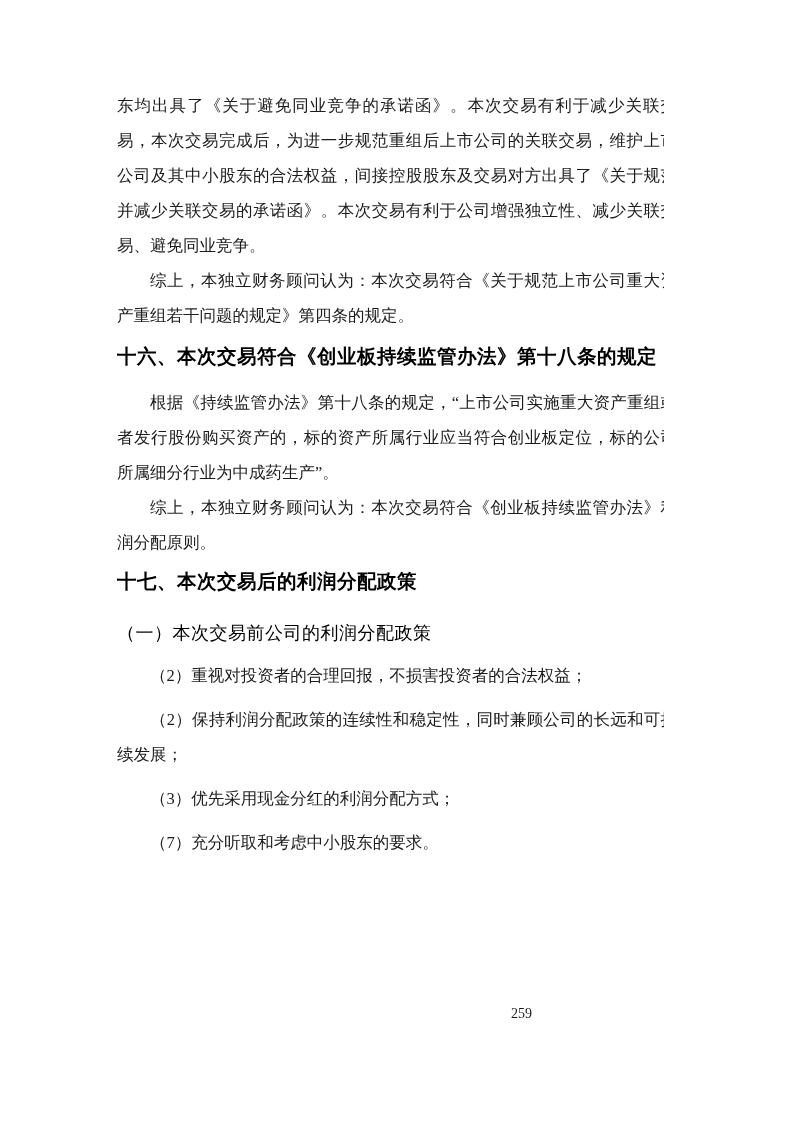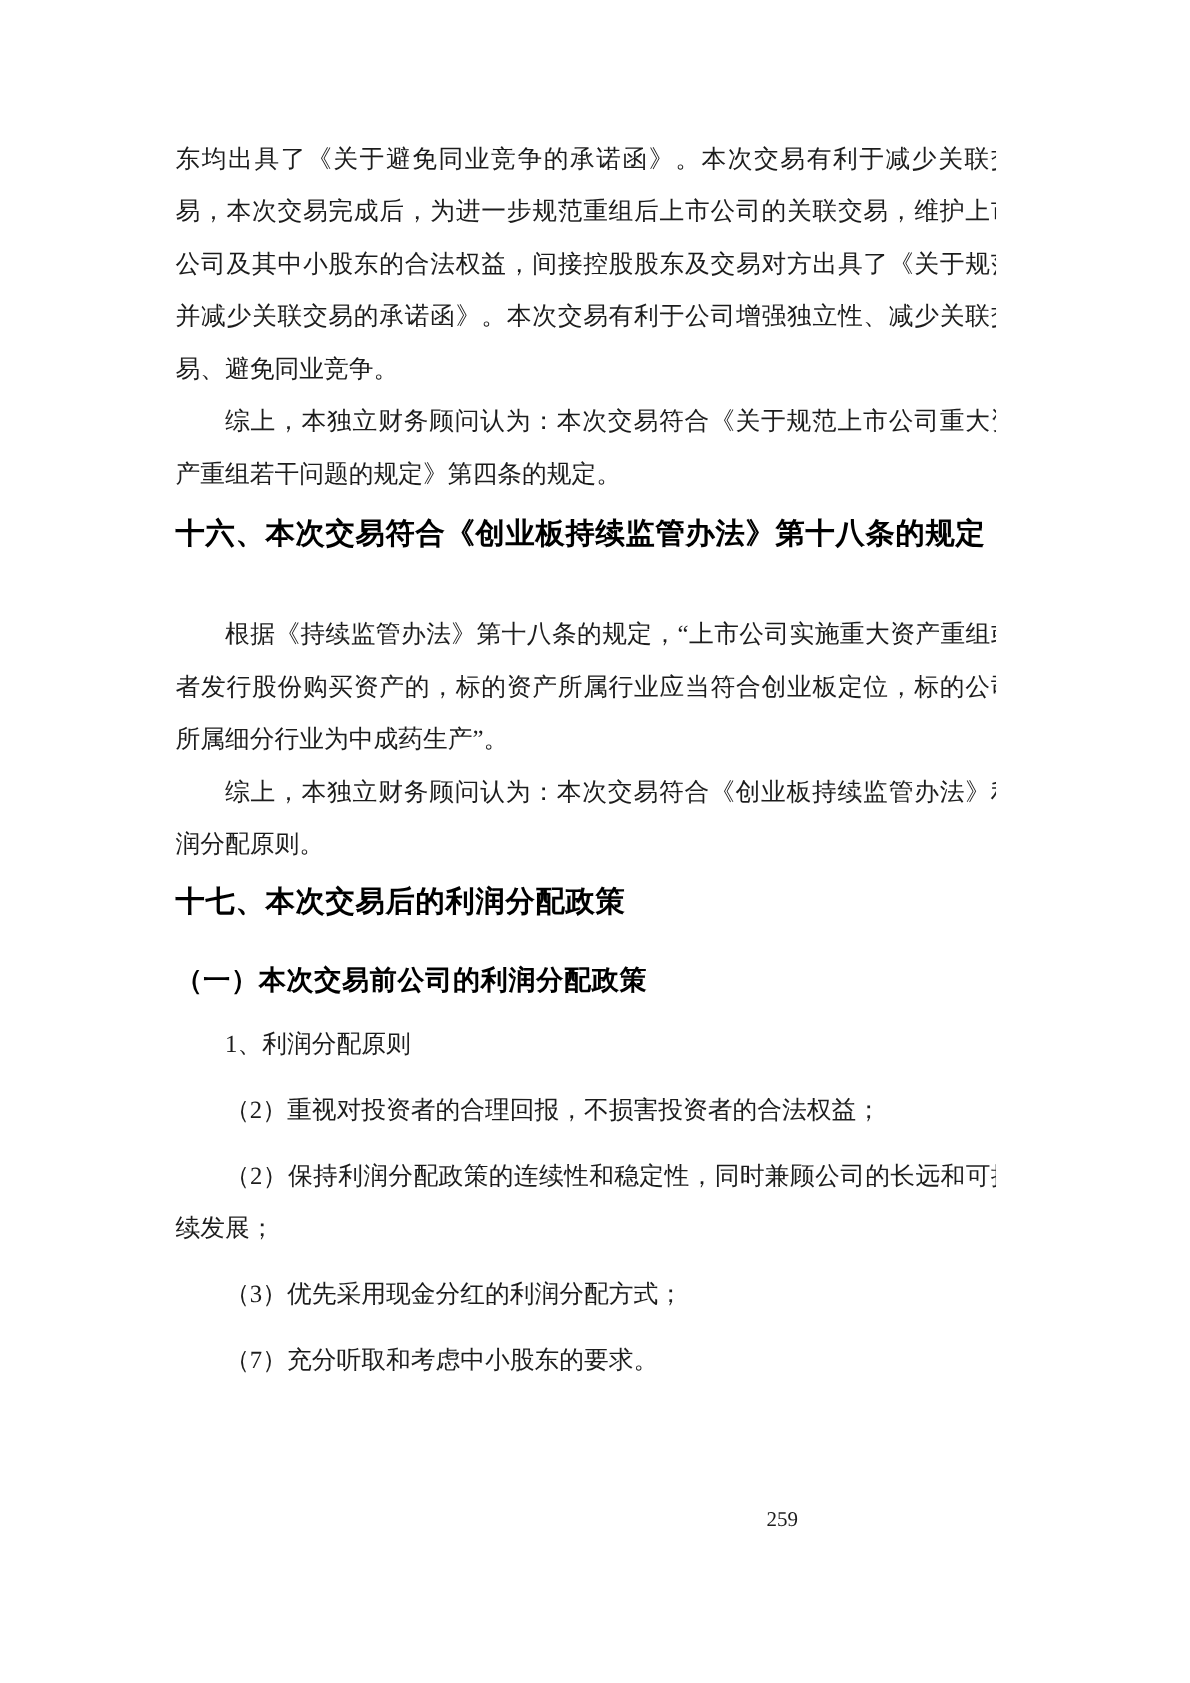--- a/index.html
+++ b/index.html
@@ -31,29 +31,29 @@
   }
   .indent {
     text-indent: 2em;
   }
   .h-major {
     font-family: "Liberation Sans", "DejaVu Sans", sans-serif;
     font-weight: 700;
     font-size: 19.5px;
     line-height: 27px;
     color: #000000;
-    margin: 10px 0 35px 0;
+    margin: 10px 0 15px 0;
     letter-spacing: 0.5px;
   }
   .h-major.second {
     margin: 8px 0 26px 0;
   }
   .h-minor {
     font-family: "Liberation Sans", "DejaVu Sans", sans-serif;
-    font-weight: 700;
+    font-weight: 400;
     font-size: 18px;
     line-height: 25px;
     color: #000000;
     margin: 0 0 12px 0;
     letter-spacing: 0.5px;
   }
   .item {
     margin-top: 9px;
   }
   .page-number {
@@ -80,21 +80,20 @@
 
     <p class="para indent">根据《持续监管办法》第十八条的规定，“上市公司实施重大资产重组或者发行股份购买资产的，标的资产所属行业应当符合创业板定位，标的公司所属细分行业为中成药生产”。</p>
 
 
     <p class="para indent">综上，本独立财务顾问认为：本次交易符合《创业板持续监管办法》利润分配原则。</p>
 
     <h2 class="h-major second">十七、本次交易后的利润分配政策</h2>
 
     <h3 class="h-minor">（一）本次交易前公司的利润分配政策</h3>
 
-    <p class="para indent">1、利润分配原则</p>
 
     <p class="para indent item">（2）重视对投资者的合理回报，不损害投资者的合法权益；</p>
 
     <p class="para indent item">（2）保持利润分配政策的连续性和稳定性，同时兼顾公司的长远和可持续发展；</p>
 
     <p class="para indent item">（3）优先采用现金分红的利润分配方式；</p>
 
     <p class="para indent item">（7）充分听取和考虑中小股东的要求。</p>
 
   </div>

